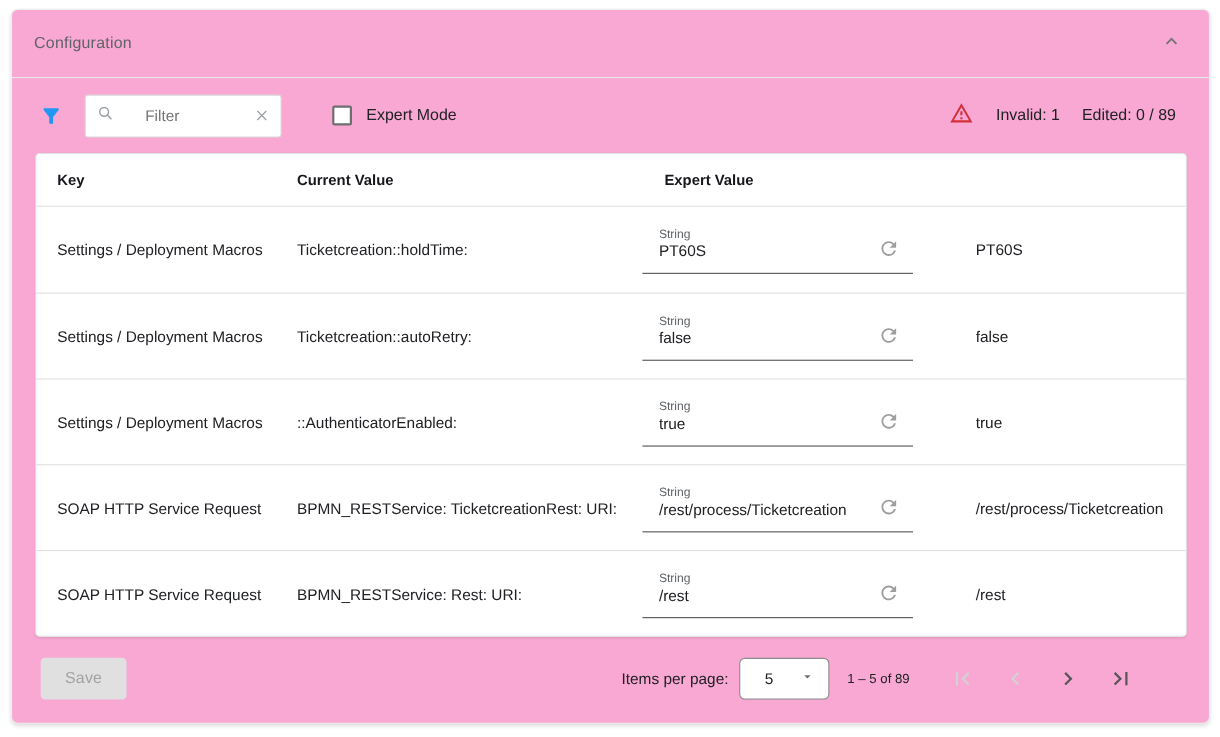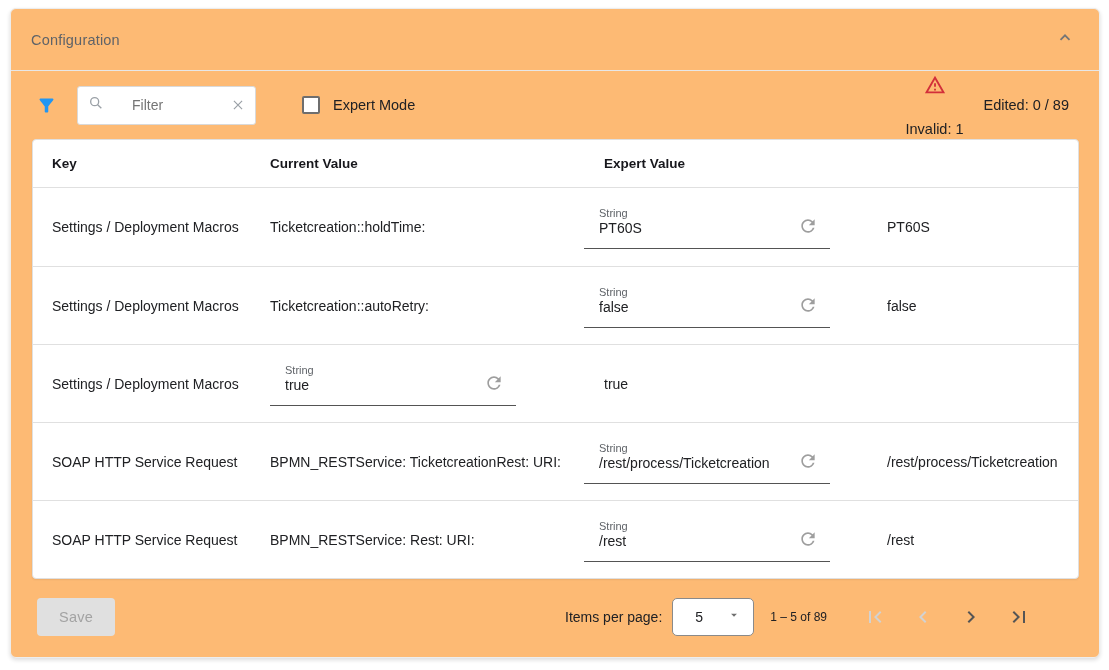--- a/index.html
+++ b/index.html
@@ -1,20 +1,20 @@
 <!DOCTYPE html>
 <html><head>
 <meta charset="utf-8">
 <style>
   * { margin:0; padding:0; box-sizing:border-box; }
   html,body { width:1109px; height:670px; background:#fff; font-family:"Liberation Sans", sans-serif; color:#202124; overflow:hidden; }
 
   .card {
     position:absolute; left:10px; top:8px; width:1090px; height:650px;
-    background:#fdba74; border:1px solid #ededed; border-radius:6px;
+    background:#f9a8d4; border:1px solid #ededed; border-radius:6px;
     box-shadow:0 2px 4px rgba(0,0,0,.14);
   }
 
   
   .panel-header { height:62px; display:flex; align-items:center; justify-content:space-between;
     padding:0 20px; border-bottom:1px solid #e7e7e7; }
   .panel-title { font-size:14.5px; color:#5f6368; letter-spacing:.2px; }
   .collapse-btn { width:28px; height:28px; display:flex; align-items:center; justify-content:center; cursor:pointer; background:none; border:none; }
 
   
@@ -23,21 +23,21 @@
   .filter-box { margin-left:16px; width:179px; height:39px; border:1px solid #d9d9d9; border-radius:3px;
     display:flex; align-items:center; padding:0 10px; background:#fff;gap:20px; }
   .filter-box input { border:none; outline:none; flex:1; min-width:0; font-size:14px; font-family:inherit; color:#202124; margin-left:8px; }
   .filter-box input::placeholder { color:#757575; }
   .clear-x { cursor:pointer; display:flex; align-items:center; }
   .expert { margin-left:46px; display:flex; align-items:center; cursor:pointer; }
   .checkbox { width:18px; height:18px; border:2px solid #6e6e6e; border-radius:2px; background:#fff; }
   .expert-label { margin-left:13px; font-size:14.5px; color:#202124; }
   .toolbar-spacer { flex:1; }
   .status-group { display:flex; align-items:center; gap:20px; padding-right:10px; }
-  .invalid-chip { display:flex; align-items:center; gap:21px;flex-direction:column; }
+  .invalid-chip { display:flex; align-items:center; gap:21px; }
   .status-text { font-size:14.5px; color:#202124; }
 
   
   .table-wrap { margin:0 20px 0 21px; width:1047px; border:1px solid #e0e0e0; border-radius:4px;
     box-shadow:0 1px 2px rgba(0,0,0,.07); overflow:hidden; background:#fff; }
   .tr { display:grid; grid-template-columns:218px 314px 283px 1fr; align-items:center; }
   .thead { height:48px; border-bottom:1px solid #e0e0e0; }
   .th { font-size:13.5px; font-weight:700; color:#17171c; padding-left:19px; }
   .th.default-col { padding-left:39px; }
   .row { height:78px; }
@@ -155,20 +155,21 @@
                   <path d="M17.65 6.35A7.958 7.958 0 0 0 12 4c-4.42 0-7.99 3.58-8 8s3.57 8 7.99 8c3.73 0 6.84-2.55 7.73-6h-2.08a5.99 5.99 0 0 1-5.65 4c-3.31 0-6-2.69-6-6s2.69-6 6-6c1.66 0 3.14.69 4.22 1.78L13 11h7V4l-2.35 2.35z" fill="#9e9e9e"></path>
                 </svg>
           </span>
         </div>
       </div>
       <div class="td default-col">false</div>
     </div>
 
     <div class="tr row">
       <div class="td">Settings / Deployment Macros</div>
+      <div class="td">::AuthenticatorEnabled:</div>
       <div class="td">
         <div class="field">
           <div class="field-label">String</div>
           <div class="field-value">true</div>
           <span class="refresh-btn">
             <svg width="20" height="20" viewBox="0 0 24 24">
                   <path d="M17.65 6.35A7.958 7.958 0 0 0 12 4c-4.42 0-7.99 3.58-8 8s3.57 8 7.99 8c3.73 0 6.84-2.55 7.73-6h-2.08a5.99 5.99 0 0 1-5.65 4c-3.31 0-6-2.69-6-6s2.69-6 6-6c1.66 0 3.14.69 4.22 1.78L13 11h7V4l-2.35 2.35z" fill="#9e9e9e"></path>
                 </svg>
           </span>
         </div>

